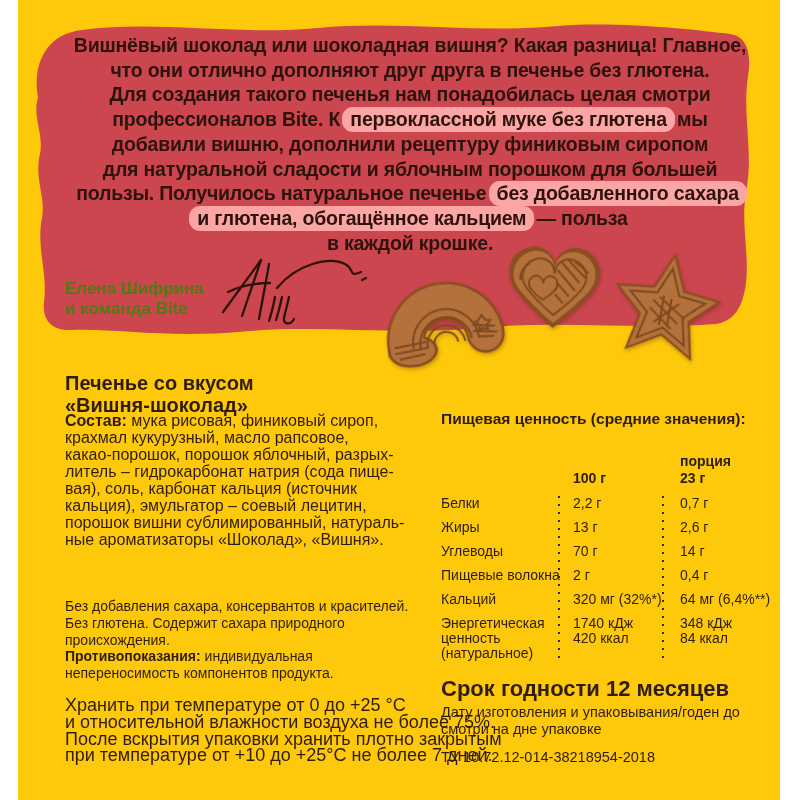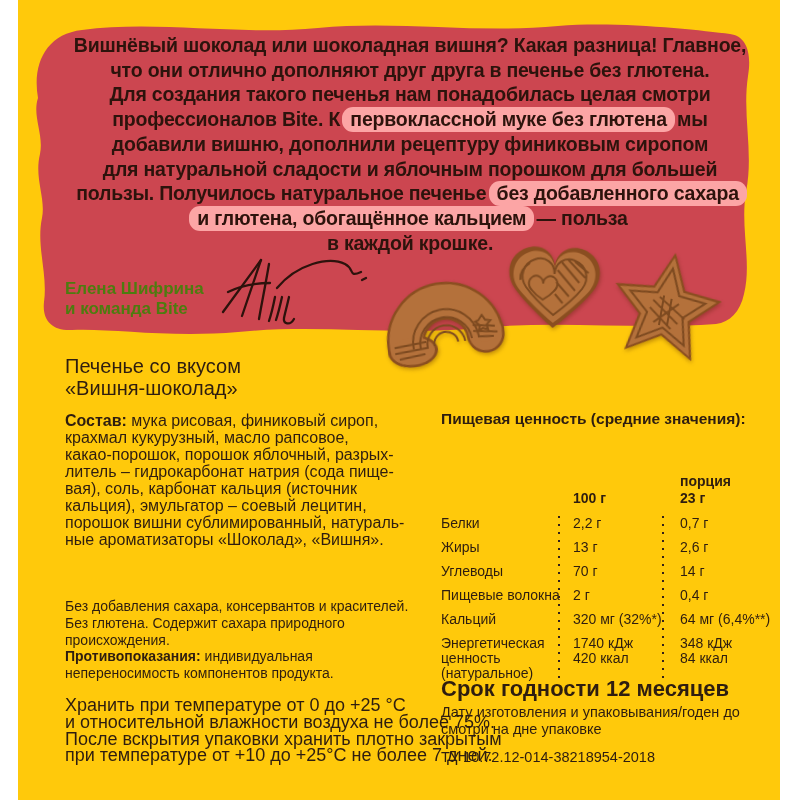--- a/index.html
+++ b/index.html
@@ -17,37 +17,37 @@
   .sig-name{position:absolute;left:65px;top:271px;font-size:17px;line-height:19.5px;
             font-weight:700;color:#4d7c0f;white-space:pre;margin-top:8px;}
   .sig-svg{position:absolute;left:215px;top:252px;width:155px;height:76px;}
 
   .cookie{position:absolute;filter:drop-shadow(1px 2px 2px rgba(80,30,0,0.35));}
   #cookie-rainbow{left:383px;top:258px;width:120px;height:106px;transform:rotate(-6deg);}
   #cookie-heart{left:499px;top:240px;width:110px;height:100px;transform:rotate(2deg);}
   #cookie-star{left:604px;top:250px;width:124px;height:116px;transform:rotate(10deg);}
 
   
-  .product-title{position:absolute;left:65px;top:355px;font-size:20px;line-height:22px;
-                 font-weight:400;white-space:pre;}
+  .product-title{position:absolute;left:65px;top:372px;font-size:20px;line-height:22px;
+                 font-weight:700;white-space:pre;}
   .composition{position:absolute;left:65px;top:412px;width:375px;
                font-size:16px;line-height:17px;white-space:pre;}
   .composition b{font-weight:700;}
   .claims{position:absolute;left:65px;top:598px;width:380px;
           font-size:14px;line-height:16.8px;white-space:pre;}
   .claims b{font-weight:700;}
   .storage{position:absolute;left:65px;top:697px;width:380px;
            font-size:18px;line-height:16.8px;white-space:pre;}
 
   
   .nutrition{position:absolute;left:441px;top:410px;width:345px;}
   .nutrition-title{font-size:15.5px;font-weight:700;margin:0 0 25px 0;}
   .n-grid{display:grid;grid-template-columns:117px 104px 1fr;}
   .n-head{margin-bottom:9px;align-items:end;}
-  .n-head .cell{font-weight:700;font-size:14px;line-height:17px;white-space:pre;margin-top:20px;}
+  .n-head .cell{font-weight:700;font-size:14px;line-height:17px;white-space:pre;}
   .n-row{margin-bottom:9px;}
   .n-row .cell{font-size:14px;line-height:15px;white-space:pre;}
   .n-row .val{position:relative;}
   .n-row .val::before{content:"";position:absolute;left:0;top:0;bottom:-3px;width:2.4px;
       background-image:repeating-linear-gradient(to bottom,#33201a 0 2.4px,transparent 2.4px 8px);}
   .n-row .v100{padding-left:15px;}
   .n-row .vpor{padding-left:18px;}
   .n-head .v100{padding-left:15px;}
   .n-head .vpor{padding-left:18px;}
 

